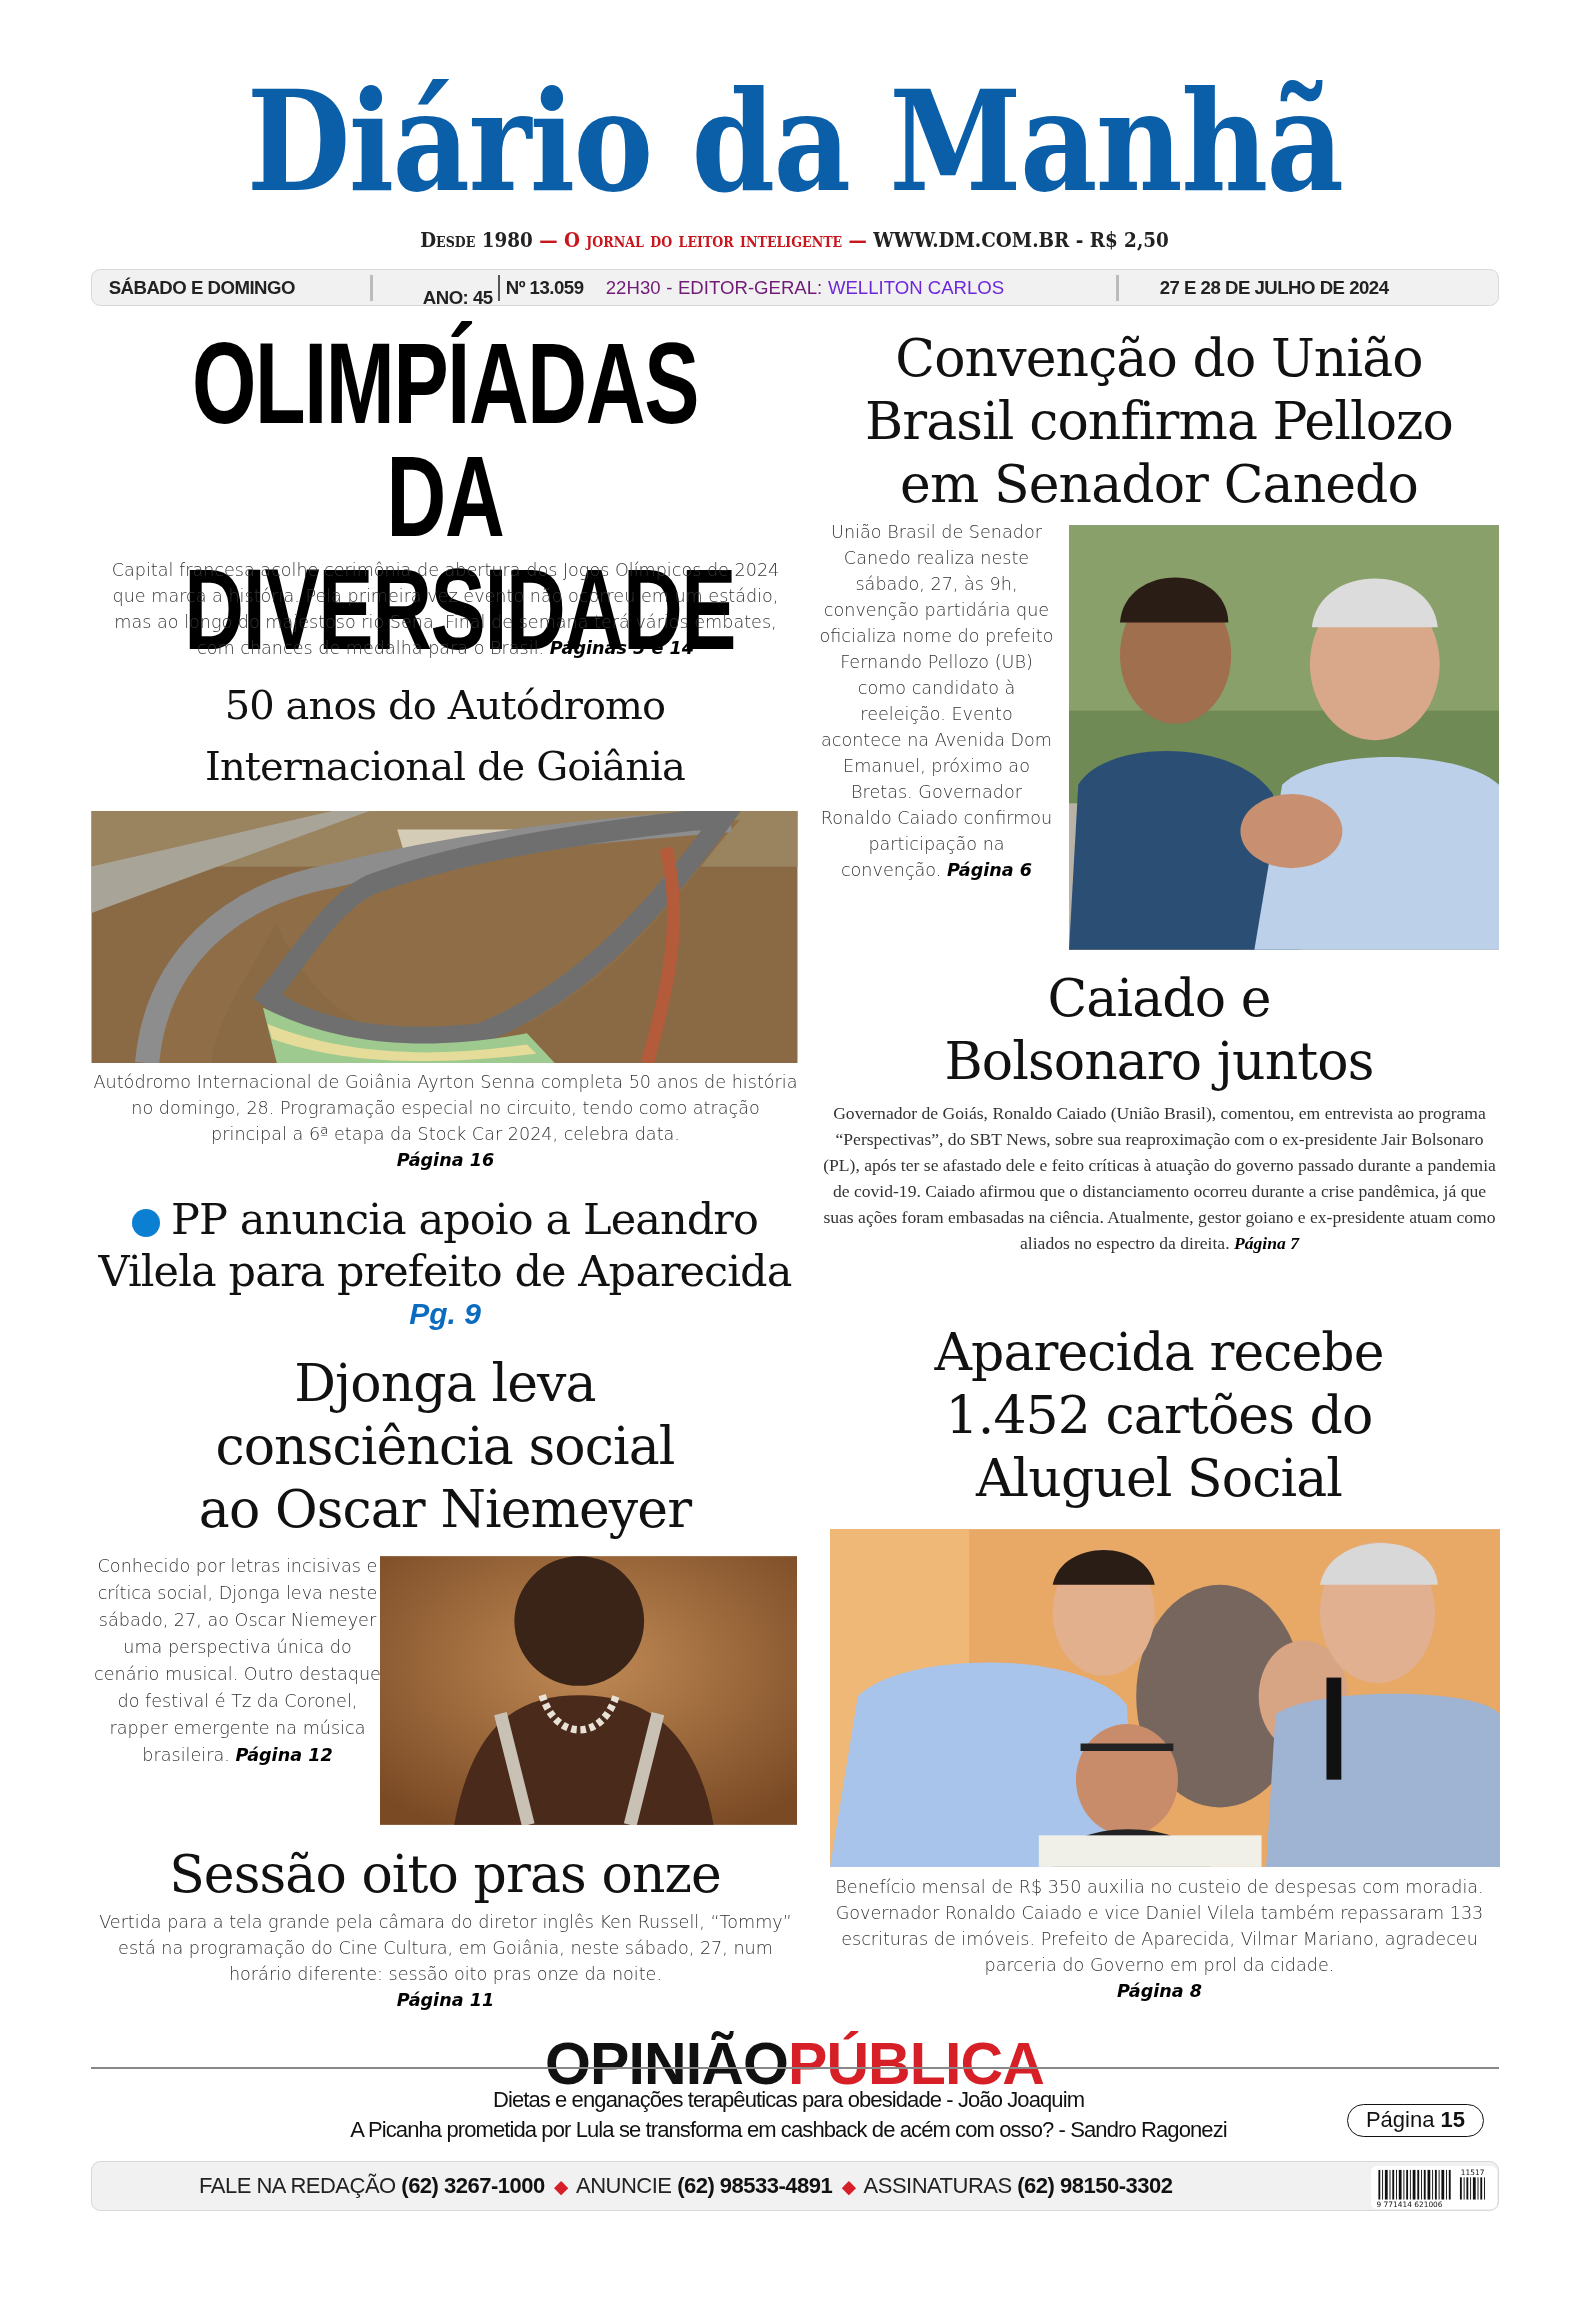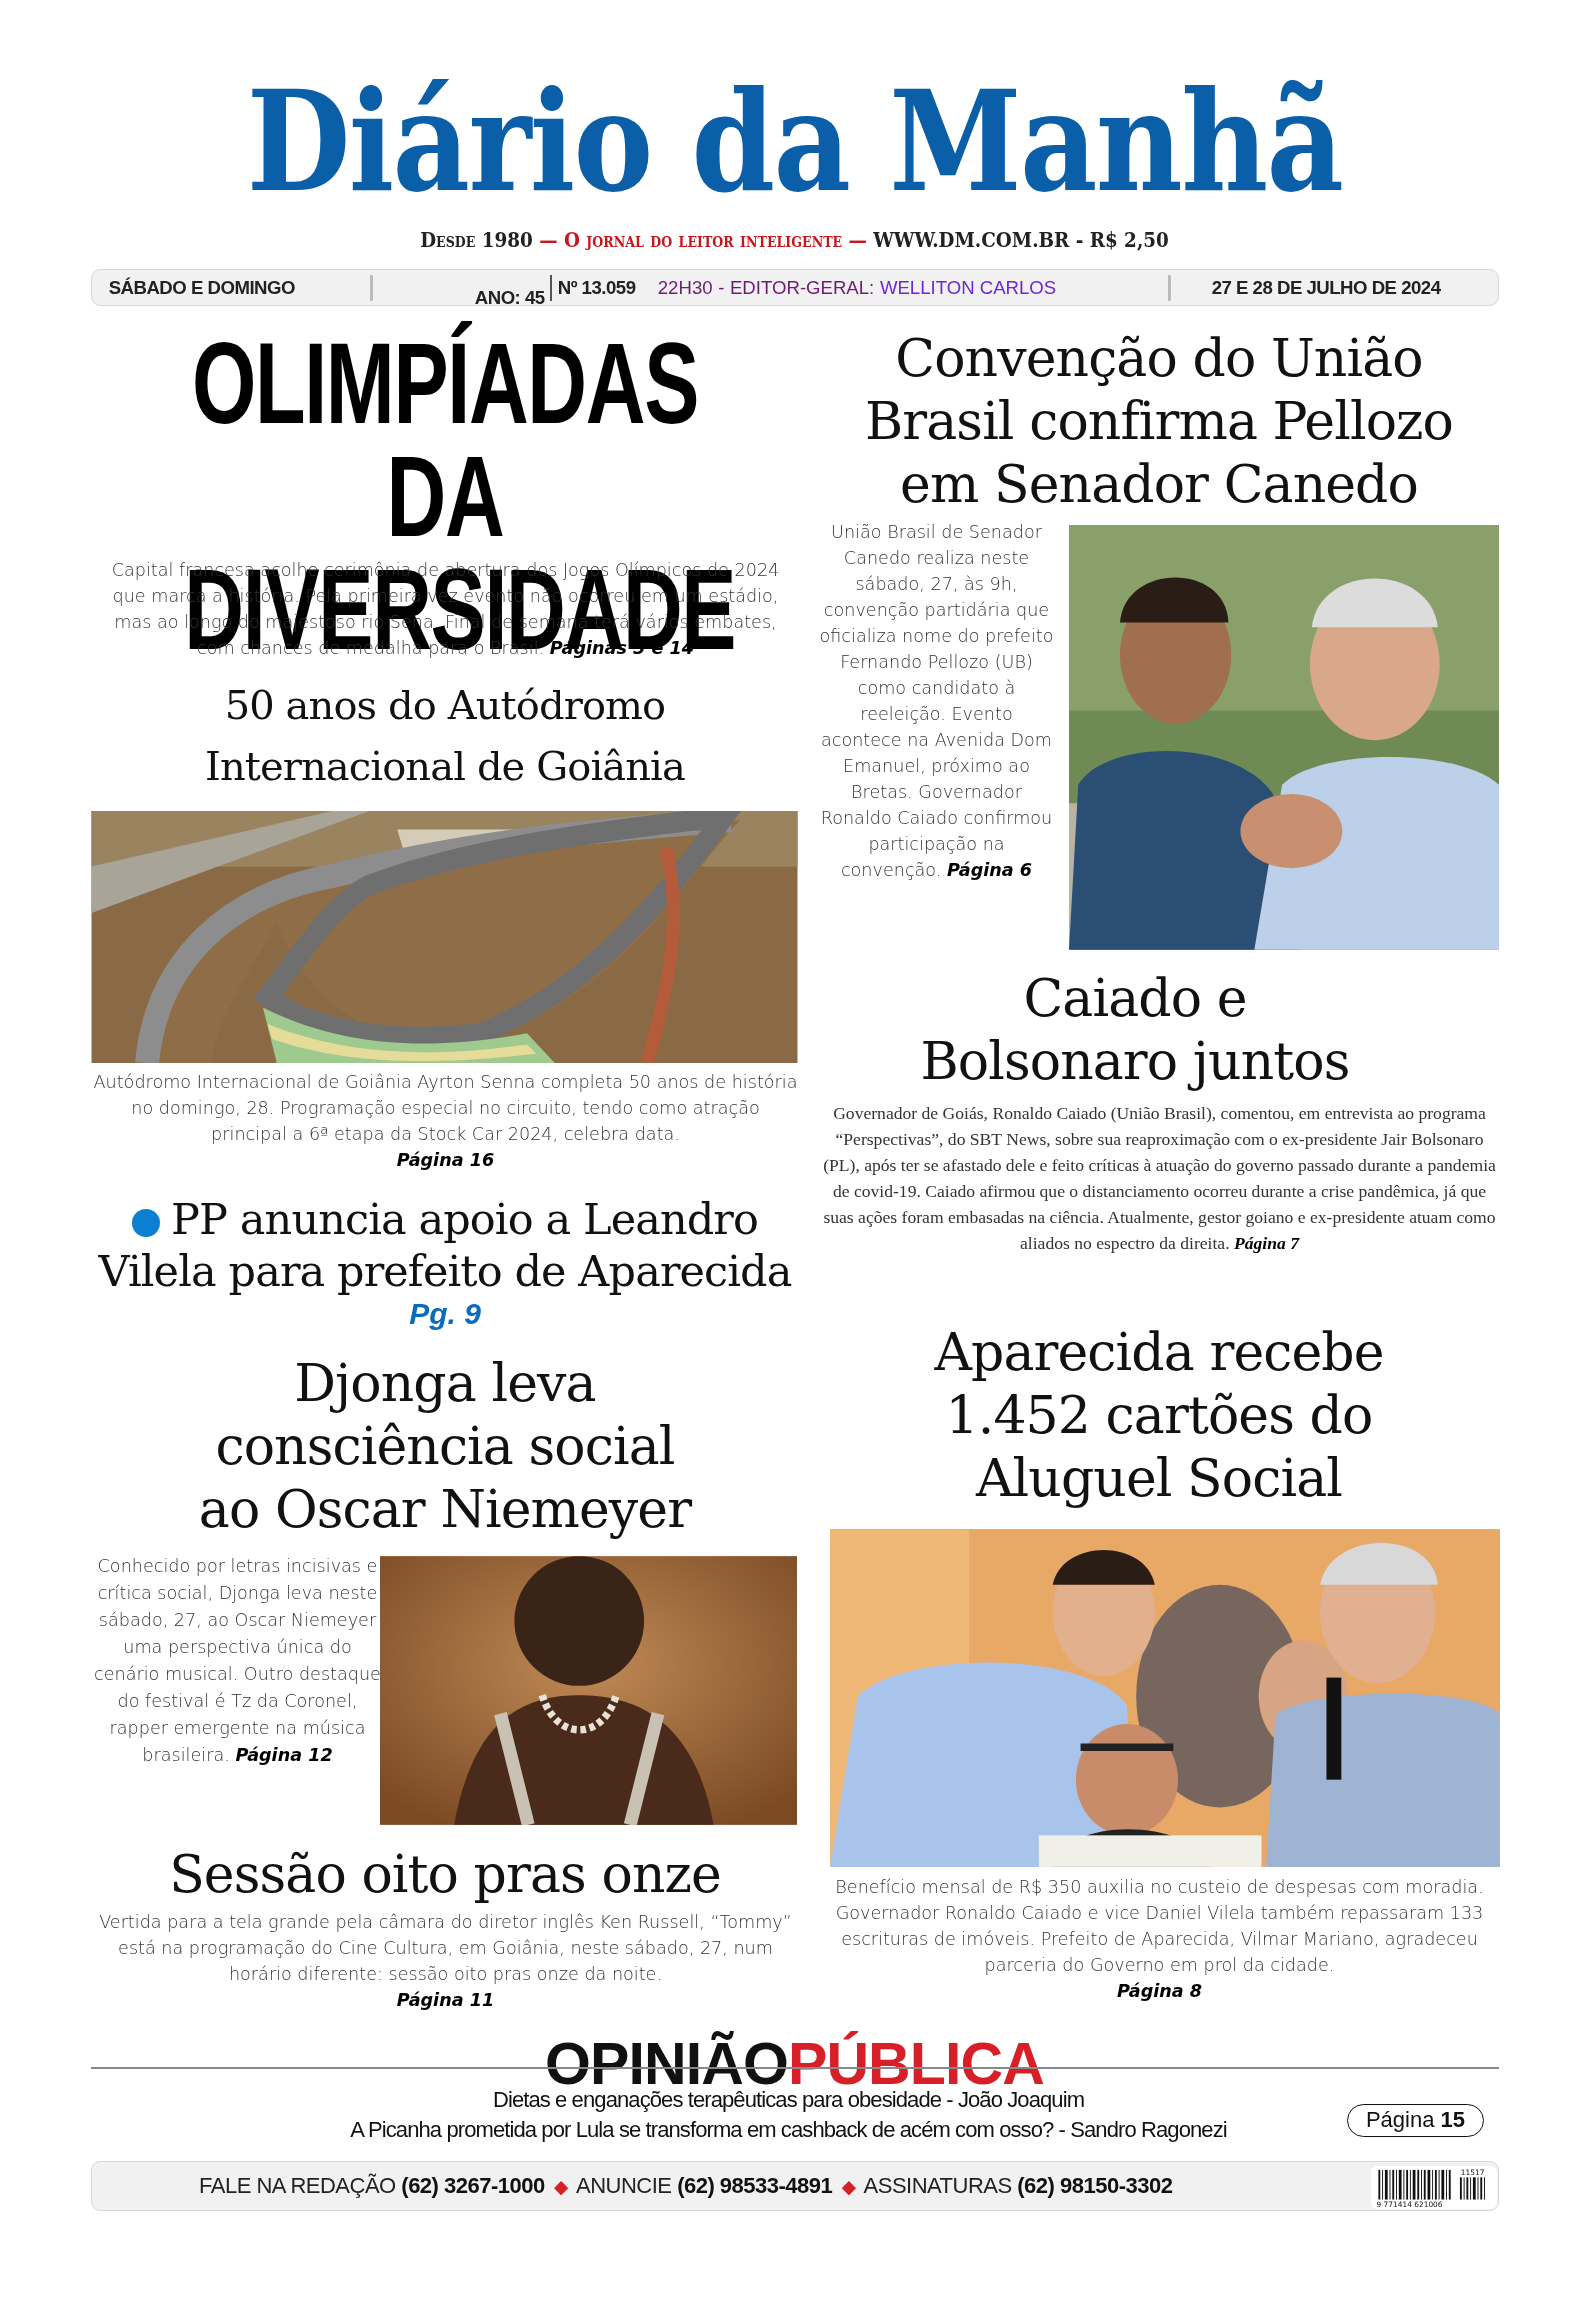--- a/index.html
+++ b/index.html
@@ -94,21 +94,21 @@
   <span class="sc">Desde 1980</span>
   <span class="red"> — </span><span class="red">O jornal do leitor inteligente</span><span class="red"> — </span>
   <span>WWW.DM.COM.BR</span>
   <span> - </span>
   <span>R$ 2,50</span>
 </div>
 
 <div class="abs infobar">
   <span class="cell bold" style="width:278px;">SÁBADO E DOMINGO</span>
   <span class="sep"></span>
-  <span class="cell bold" style="padding-left:102px;padding-right:5.6px;margin-top:20px;">ANO: 45</span>
+  <span class="cell bold" style="padding-left:50px;padding-right:5.6px;margin-top:20px;">ANO: 45</span>
   <span class="sep" style="width:1.9px;background:#555;"></span>
   <span class="cell bold" style="padding-left:5.6px;">Nº 13.059</span>
   <span class="cell thin" style="padding-left:5.6px;padding-right:0;">22H30</span>
   <span class="cell thin" style="padding:0 5.6px;">-</span>
   <span class="cell thin" style="padding:0 5.6px 0 0;">EDITOR-GERAL:</span>
   <span class="cell thin" style="padding-left:0;color:#6d28d9;">WELLITON CARLOS</span>
   <span class="sep" style="margin-left:95px;"></span>
   <span class="cell bold" style="padding-left:41px;">27 E 28 DE JULHO DE 2024</span>
 </div>
 
@@ -202,21 +202,21 @@
     <ellipse cx="115" cy="140" rx="60" ry="74" fill="#a06f4e"></ellipse>
     <path d="M55 105 C 60 40, 170 40, 172 105" fill="#2a1d15"></path>
     <path d="M0 458 L 10 280 C 40 230, 180 230, 220 290 L 250 458 Z" fill="#2b4f74"></path>
     <ellipse cx="330" cy="150" rx="70" ry="82" fill="#d9a88a"></ellipse>
     <path d="M262 110 C 270 40, 390 40, 398 110" fill="#dcdcdc"></path>
     <path d="M200 458 L 230 280 C 270 240, 420 240, 464 280 L 464 458 Z" fill="#bcd0ea"></path>
     <ellipse cx="240" cy="330" rx="55" ry="40" fill="#c89070"></ellipse>
   </svg>
 </div>
 
-<div class="abs h-serif" style="left:792px;top:967px;width:686px;font-size:52px;line-height:63px;">
+<div class="abs h-serif" style="left:816px;top:967px;width:686px;font-size:52px;line-height:63px;">
   <div>Caiado e</div>
   <div>Bolsonaro juntos</div>
 </div>
 <div class="abs body-txt" style="left:818px;top:1100px;width:683px;font-family:Liberation Serif, serif;">
   <span>Governador de Goiás, Ronaldo Caiado (União Brasil), comentou, em entrevista ao programa “Perspectivas”, do SBT News,  sobre sua reaproximação com o ex-presidente Jair Bolsonaro (PL), após ter se afastado dele e feito críticas à atuação do governo passado durante a pandemia de covid-19. Caiado afirmou que o distanciamento ocorreu durante a crise pandêmica, já que suas ações foram embasadas na ciência. Atualmente, gestor goiano e ex-presidente atuam como aliados no espectro da direita.</span>
   <span class="pg">Página 7</span>
 </div>
 
 <div class="abs h-serif" style="left:816px;top:1321px;width:686px;font-size:52px;line-height:63px;">
   <div>Aparecida recebe</div>

